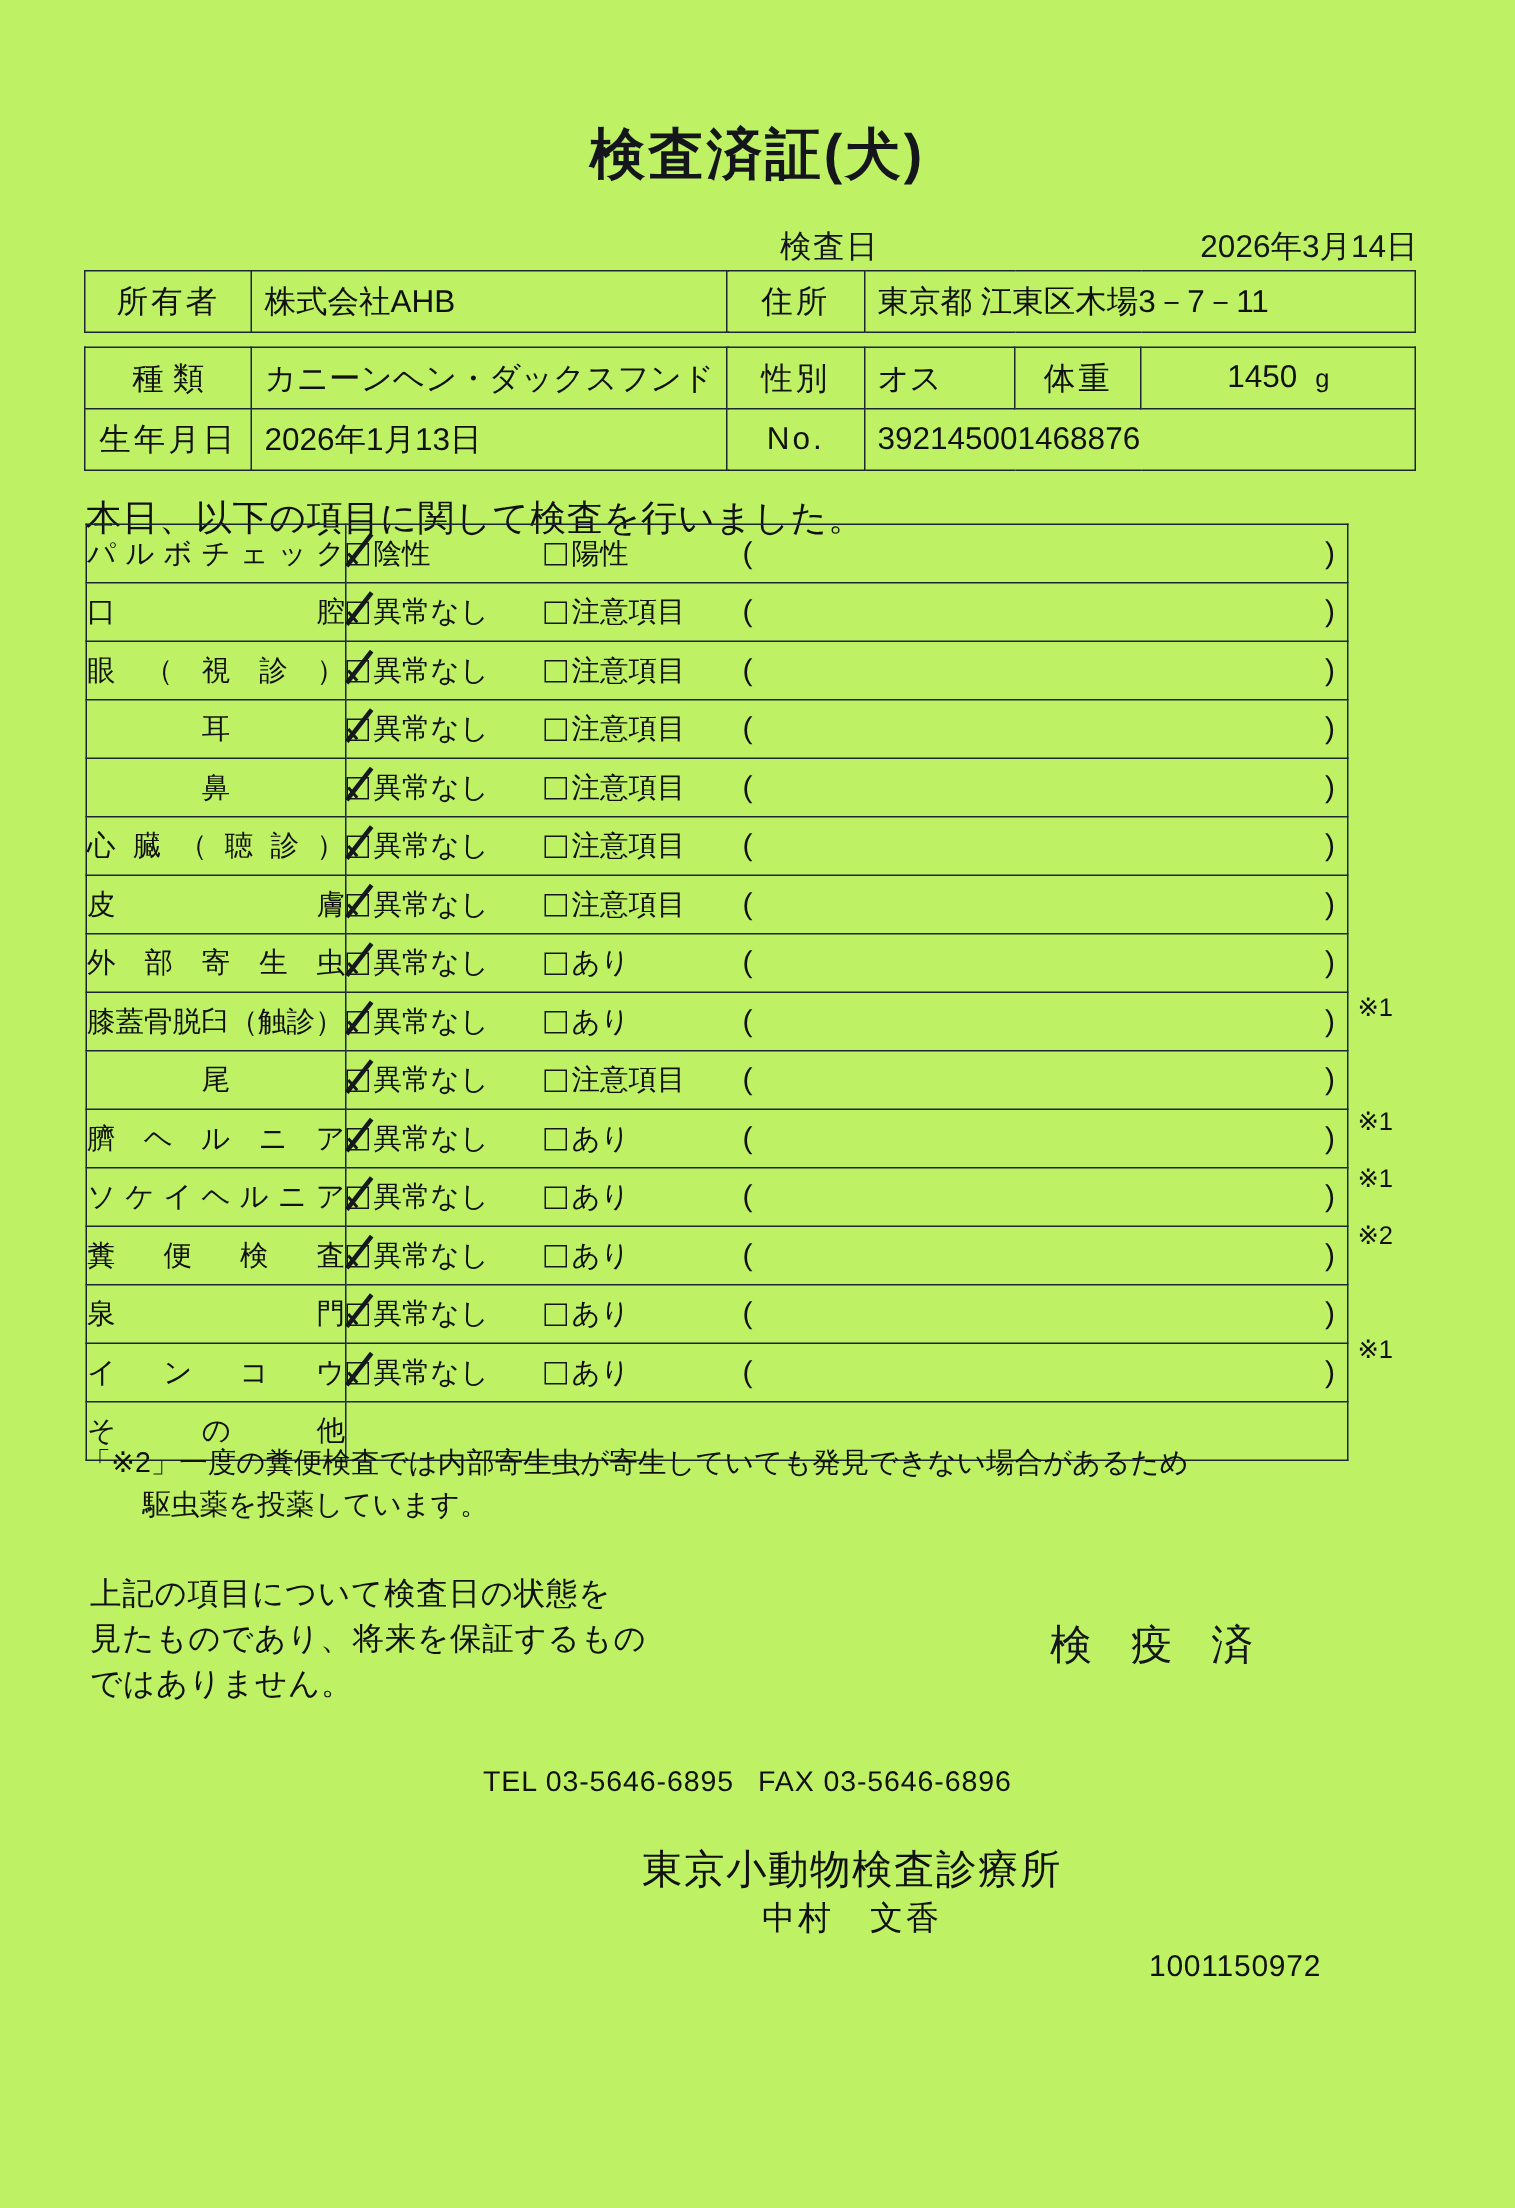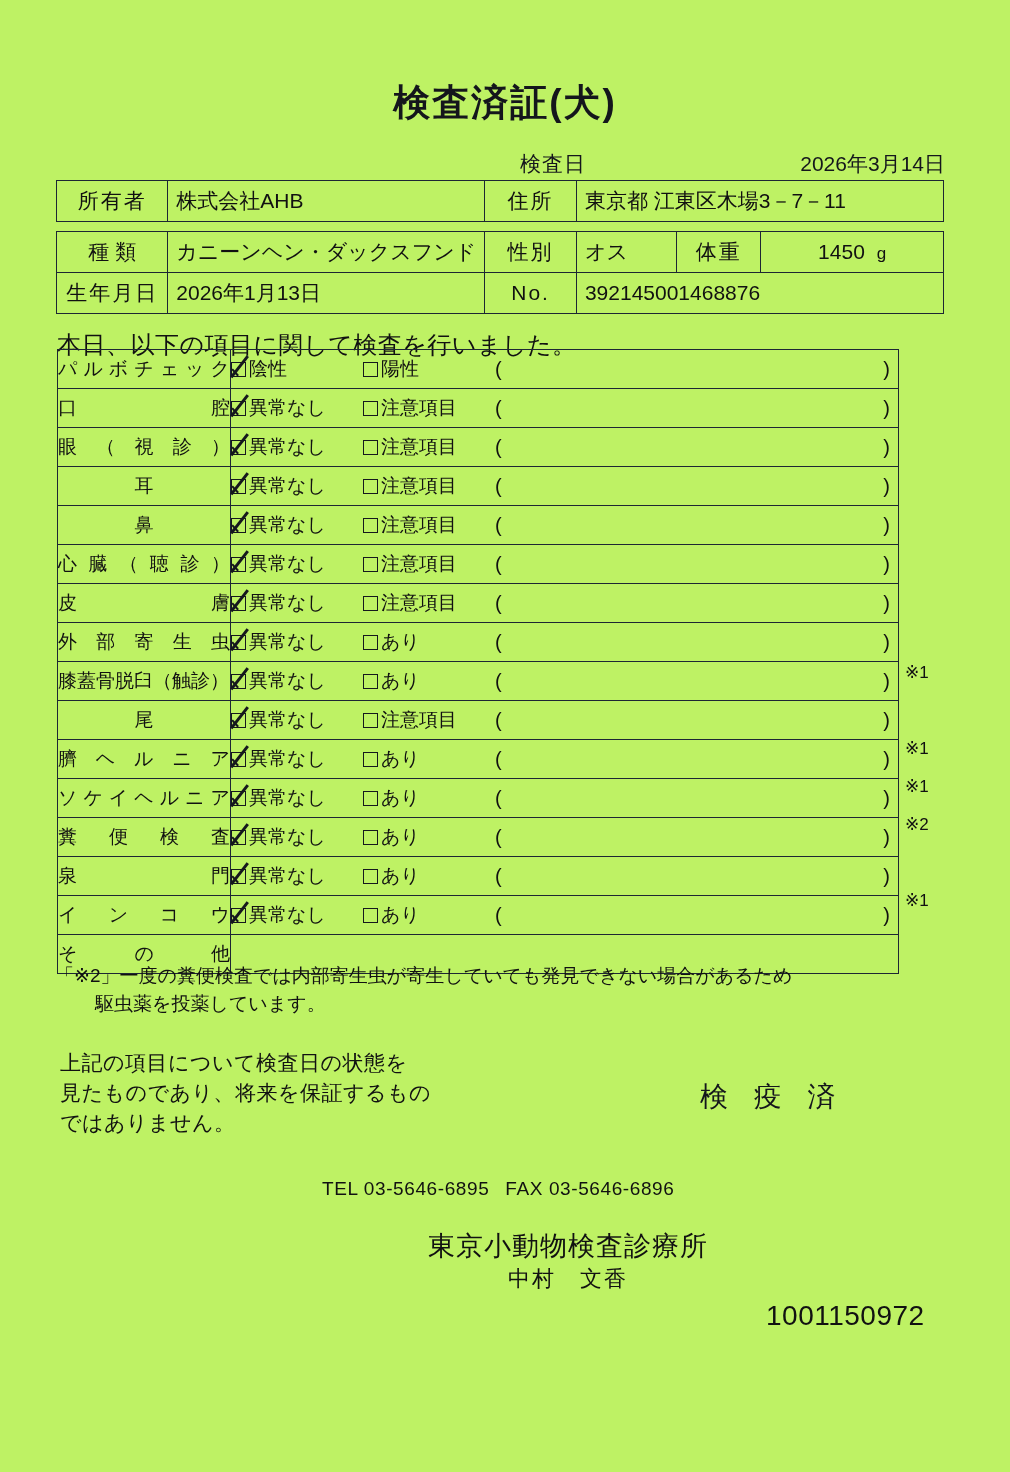--- a/index.html
+++ b/index.html
@@ -266,21 +266,21 @@
     top: 1264px;
     width: 500px;
     text-align: center;
     font-size: 22px;
     letter-spacing: 2px;
   }
   .doc-number {
     position: absolute;
     left: 766px;
     top: 1300px;
-    font-size: 28px;
+    font-size: 20px;
     letter-spacing: 0.5px;
   }
 </style>
 </head>
 <body>
 
 <div class="page">
 
   <div class="doc-title">検査済証(犬)</div>
 

